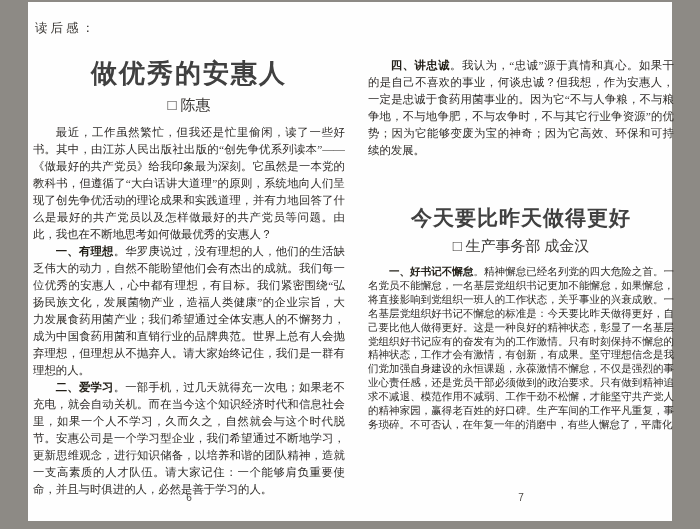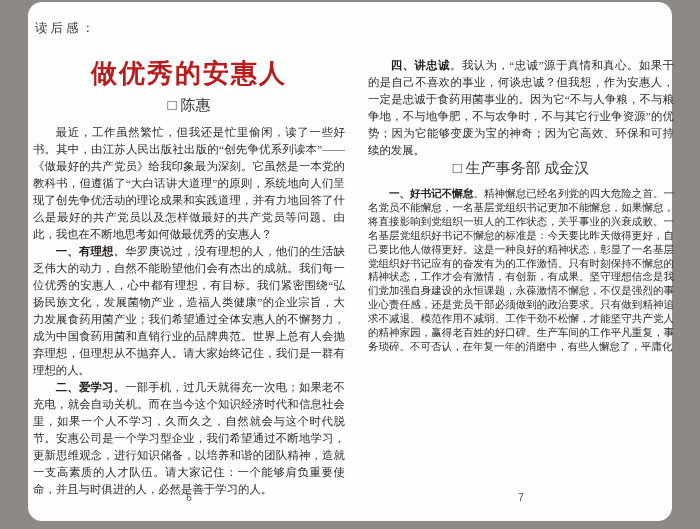--- a/index.html
+++ b/index.html
@@ -11,21 +11,20 @@
     overflow: hidden;
     font-family: "Liberation Serif", "DejaVu Serif", serif;
   }
   .spread {
     position: absolute;
     left: 28px;
     top: 2px;
     width: 644px;
     height: 519px;
     background: #fefefe;
-    border-radius: 14px;
   }
   .reading-label {
     position: absolute;
     left: 7px;
     top: 18px;
     font-size: 12.5px;
     letter-spacing: 3px;
     color: #3b3835;
     font-family: "Liberation Sans", "DejaVu Sans", sans-serif;
   }
@@ -40,21 +39,21 @@
   }
   .col-right {
     left: 340px;
     top: 55px;
     width: 306px;
   }
   .article-title {
     margin: 0;
     text-align: center;
     font-weight: bold;
-    color: #b91c1c;
+    color: #404040;
   }
   .title-1 {
     font-size: 26px;
     line-height: 32px;
     letter-spacing: 2px;
     margin-bottom: 6px;
   }
   .title-2 {
     font-size: 21px;
     line-height: 30px;
@@ -109,20 +108,21 @@
         <p>最近，工作虽然繁忙，但我还是忙里偷闲，读了一些好书。其中，由江苏人民出版社出版的“创先争优系列读本”——《做最好的共产党员》给我印象最为深刻。它虽然是一本党的教科书，但遵循了“大白话讲大道理”的原则，系统地向人们呈现了创先争优活动的理论成果和实践道理，并有力地回答了什么是最好的共产党员以及怎样做最好的共产党员等问题。由此，我也在不断地思考如何做最优秀的安惠人？</p>
         <p><b>一、有理想</b>。华罗庚说过，没有理想的人，他们的生活缺乏伟大的动力，自然不能盼望他们会有杰出的成就。我们每一位优秀的安惠人，心中都有理想，有目标。我们紧密围绕“弘扬民族文化，发展菌物产业，造福人类健康”的企业宗旨，大力发展食药用菌产业；我们希望通过全体安惠人的不懈努力，成为中国食药用菌和直销行业的品牌典范。世界上总有人会抛弃理想，但理想从不抛弃人。请大家始终记住，我们是一群有理想的人。</p>
         <p><b>二、爱学习</b>。一部手机，过几天就得充一次电；如果老不充电，就会自动关机。而在当今这个知识经济时代和信息社会里，如果一个人不学习，久而久之，自然就会与这个时代脱节。安惠公司是一个学习型企业，我们希望通过不断地学习，更新思维观念，进行知识储备，以培养和谐的团队精神，造就一支高素质的人才队伍。请大家记住：一个能够肩负重要使命，并且与时俱进的人，必然是善于学习的人。</p>
       </div>
   </div>
 
   <div class="col col-right">
     <div class="bodytext">
         <p><b>四、讲忠诚</b>。我认为，“忠诚”源于真情和真心。如果干的是自己不喜欢的事业，何谈忠诚？但我想，作为安惠人，一定是忠诚于食药用菌事业的。因为它“不与人争粮，不与粮争地，不与地争肥，不与农争时，不与其它行业争资源”的优势；因为它能够变废为宝的神奇；因为它高效、环保和可持续的发展。</p>
       </div>
+    <h1 class="article-title title-2">今天要比昨天做得更好</h1>
     <div class="author-line">□ 生产事务部 成金汉</div>
     <div class="bodytext bodytext-dense">
         <p><b>一、好书记不懈怠</b>。精神懈怠已经名列党的四大危险之首。一名党员不能懈怠，一名基层党组织书记更加不能懈怠，如果懈怠，将直接影响到党组织一班人的工作状态，关乎事业的兴衰成败。一名基层党组织好书记不懈怠的标准是：今天要比昨天做得更好，自己要比他人做得更好。这是一种良好的精神状态，彰显了一名基层党组织好书记应有的奋发有为的工作激情。只有时刻保持不懈怠的精神状态，工作才会有激情，有创新，有成果。坚守理想信念是我们党加强自身建设的永恒课题，永葆激情不懈怠，不仅是强烈的事业心责任感，还是党员干部必须做到的政治要求。只有做到精神追求不减退、模范作用不减弱、工作干劲不松懈，才能坚守共产党人的精神家园，赢得老百姓的好口碑。生产车间的工作平凡重复，事务琐碎。不可否认，在年复一年的消磨中，有些人懈怠了，平庸化</p>
       </div>
   </div>
 
   <div class="page-num page-num-left">6</div>
   <div class="page-num page-num-right">7</div>
 
 </div>

